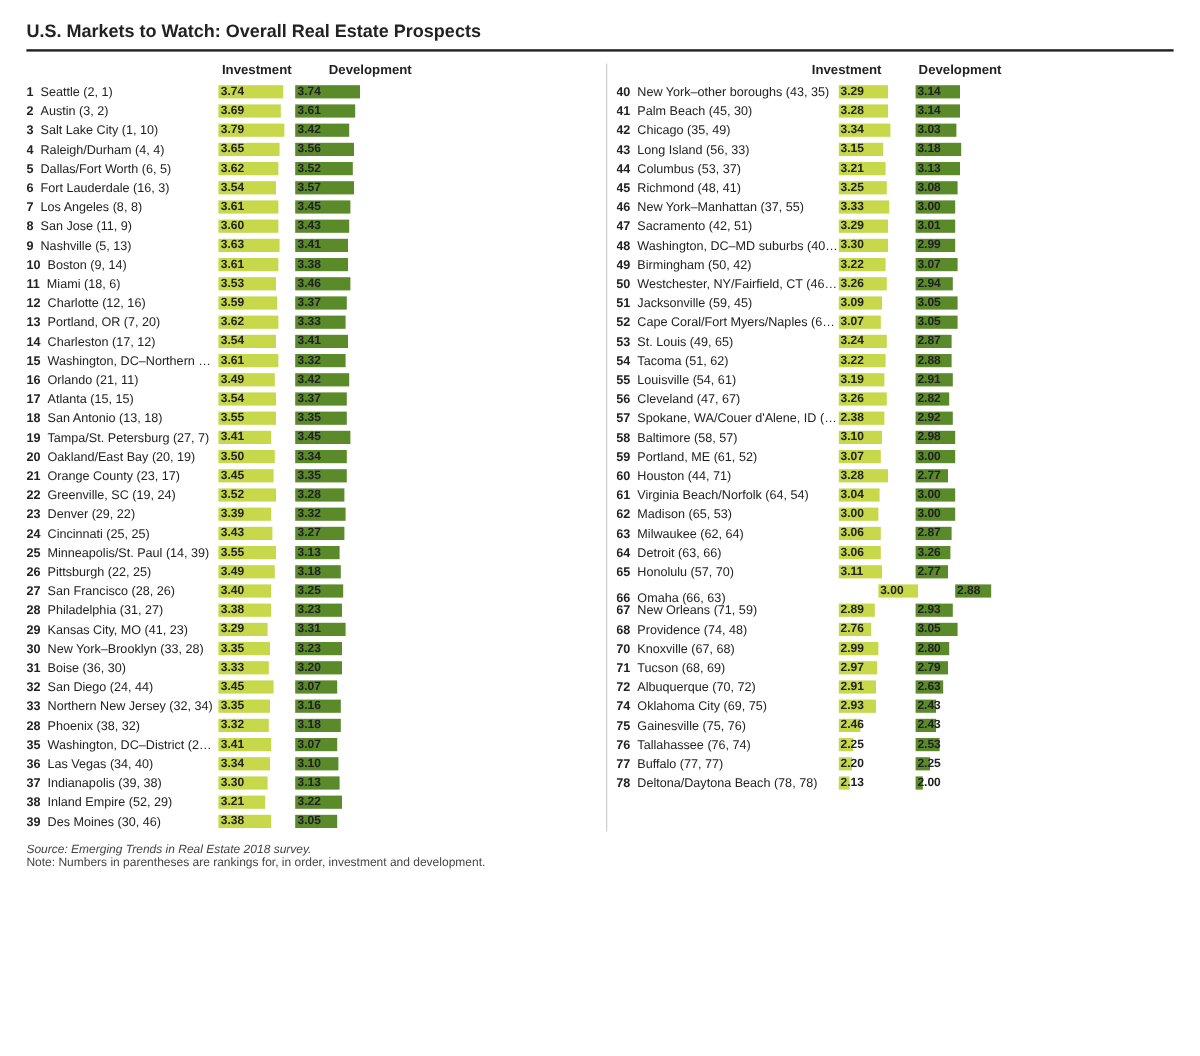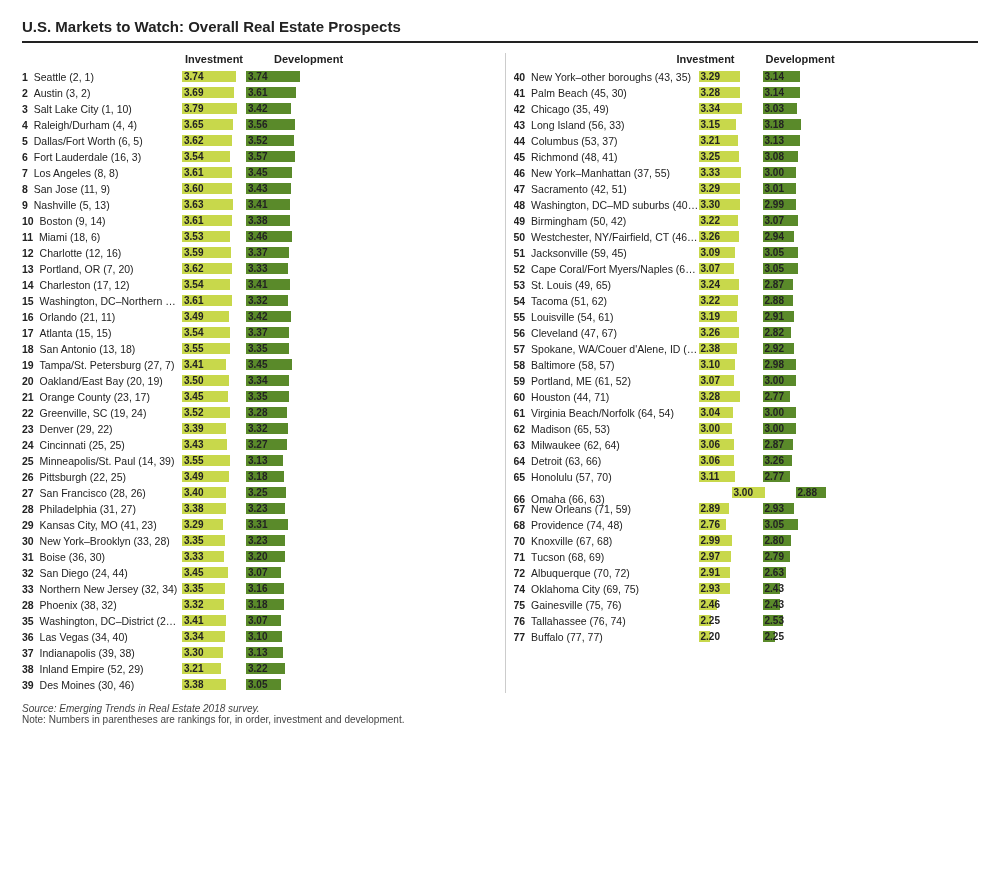--- a/index.html
+++ b/index.html
@@ -940,20 +940,31 @@
           <div class="row-label" style="width: 185px;"><span class="row-num">77 </span><span>Buffalo (77, 77)</span></div>
           <div class="bar-cell" style="width: 64px;">
             <div class="bar-bg bar-inv" style="width: 11px;"></div>
             <div class="bar-value">2.20</div>
           </div>
           <div class="bar-cell" style="width: 64px;">
             <div class="bar-bg bar-dev" style="width: 12px;"></div>
             <div class="bar-value">2.25</div>
           </div>
         </div>
+        <div class="row">
+          <div class="row-label" style="width: 185px;"><span class="row-num">78 </span><span>Deltona/Daytona Beach (78, 78)</span></div>
+          <div class="bar-cell" style="width: 64px;">
+            <div class="bar-bg bar-inv" style="width: 9px;"></div>
+            <div class="bar-value">2.13</div>
+          </div>
+          <div class="bar-cell" style="width: 64px;">
+            <div class="bar-bg bar-dev" style="width: 6px;"></div>
+            <div class="bar-value">2.00</div>
+          </div>
+        </div>
       </div>
   </div>
 </div>
 
 <div class="footer">
   <div><em>Source: Emerging Trends in Real Estate 2018 survey.</em></div>
   <div>Note: Numbers in parentheses are rankings for, in order, investment and development.</div>
 </div>
 
 </body></html>

